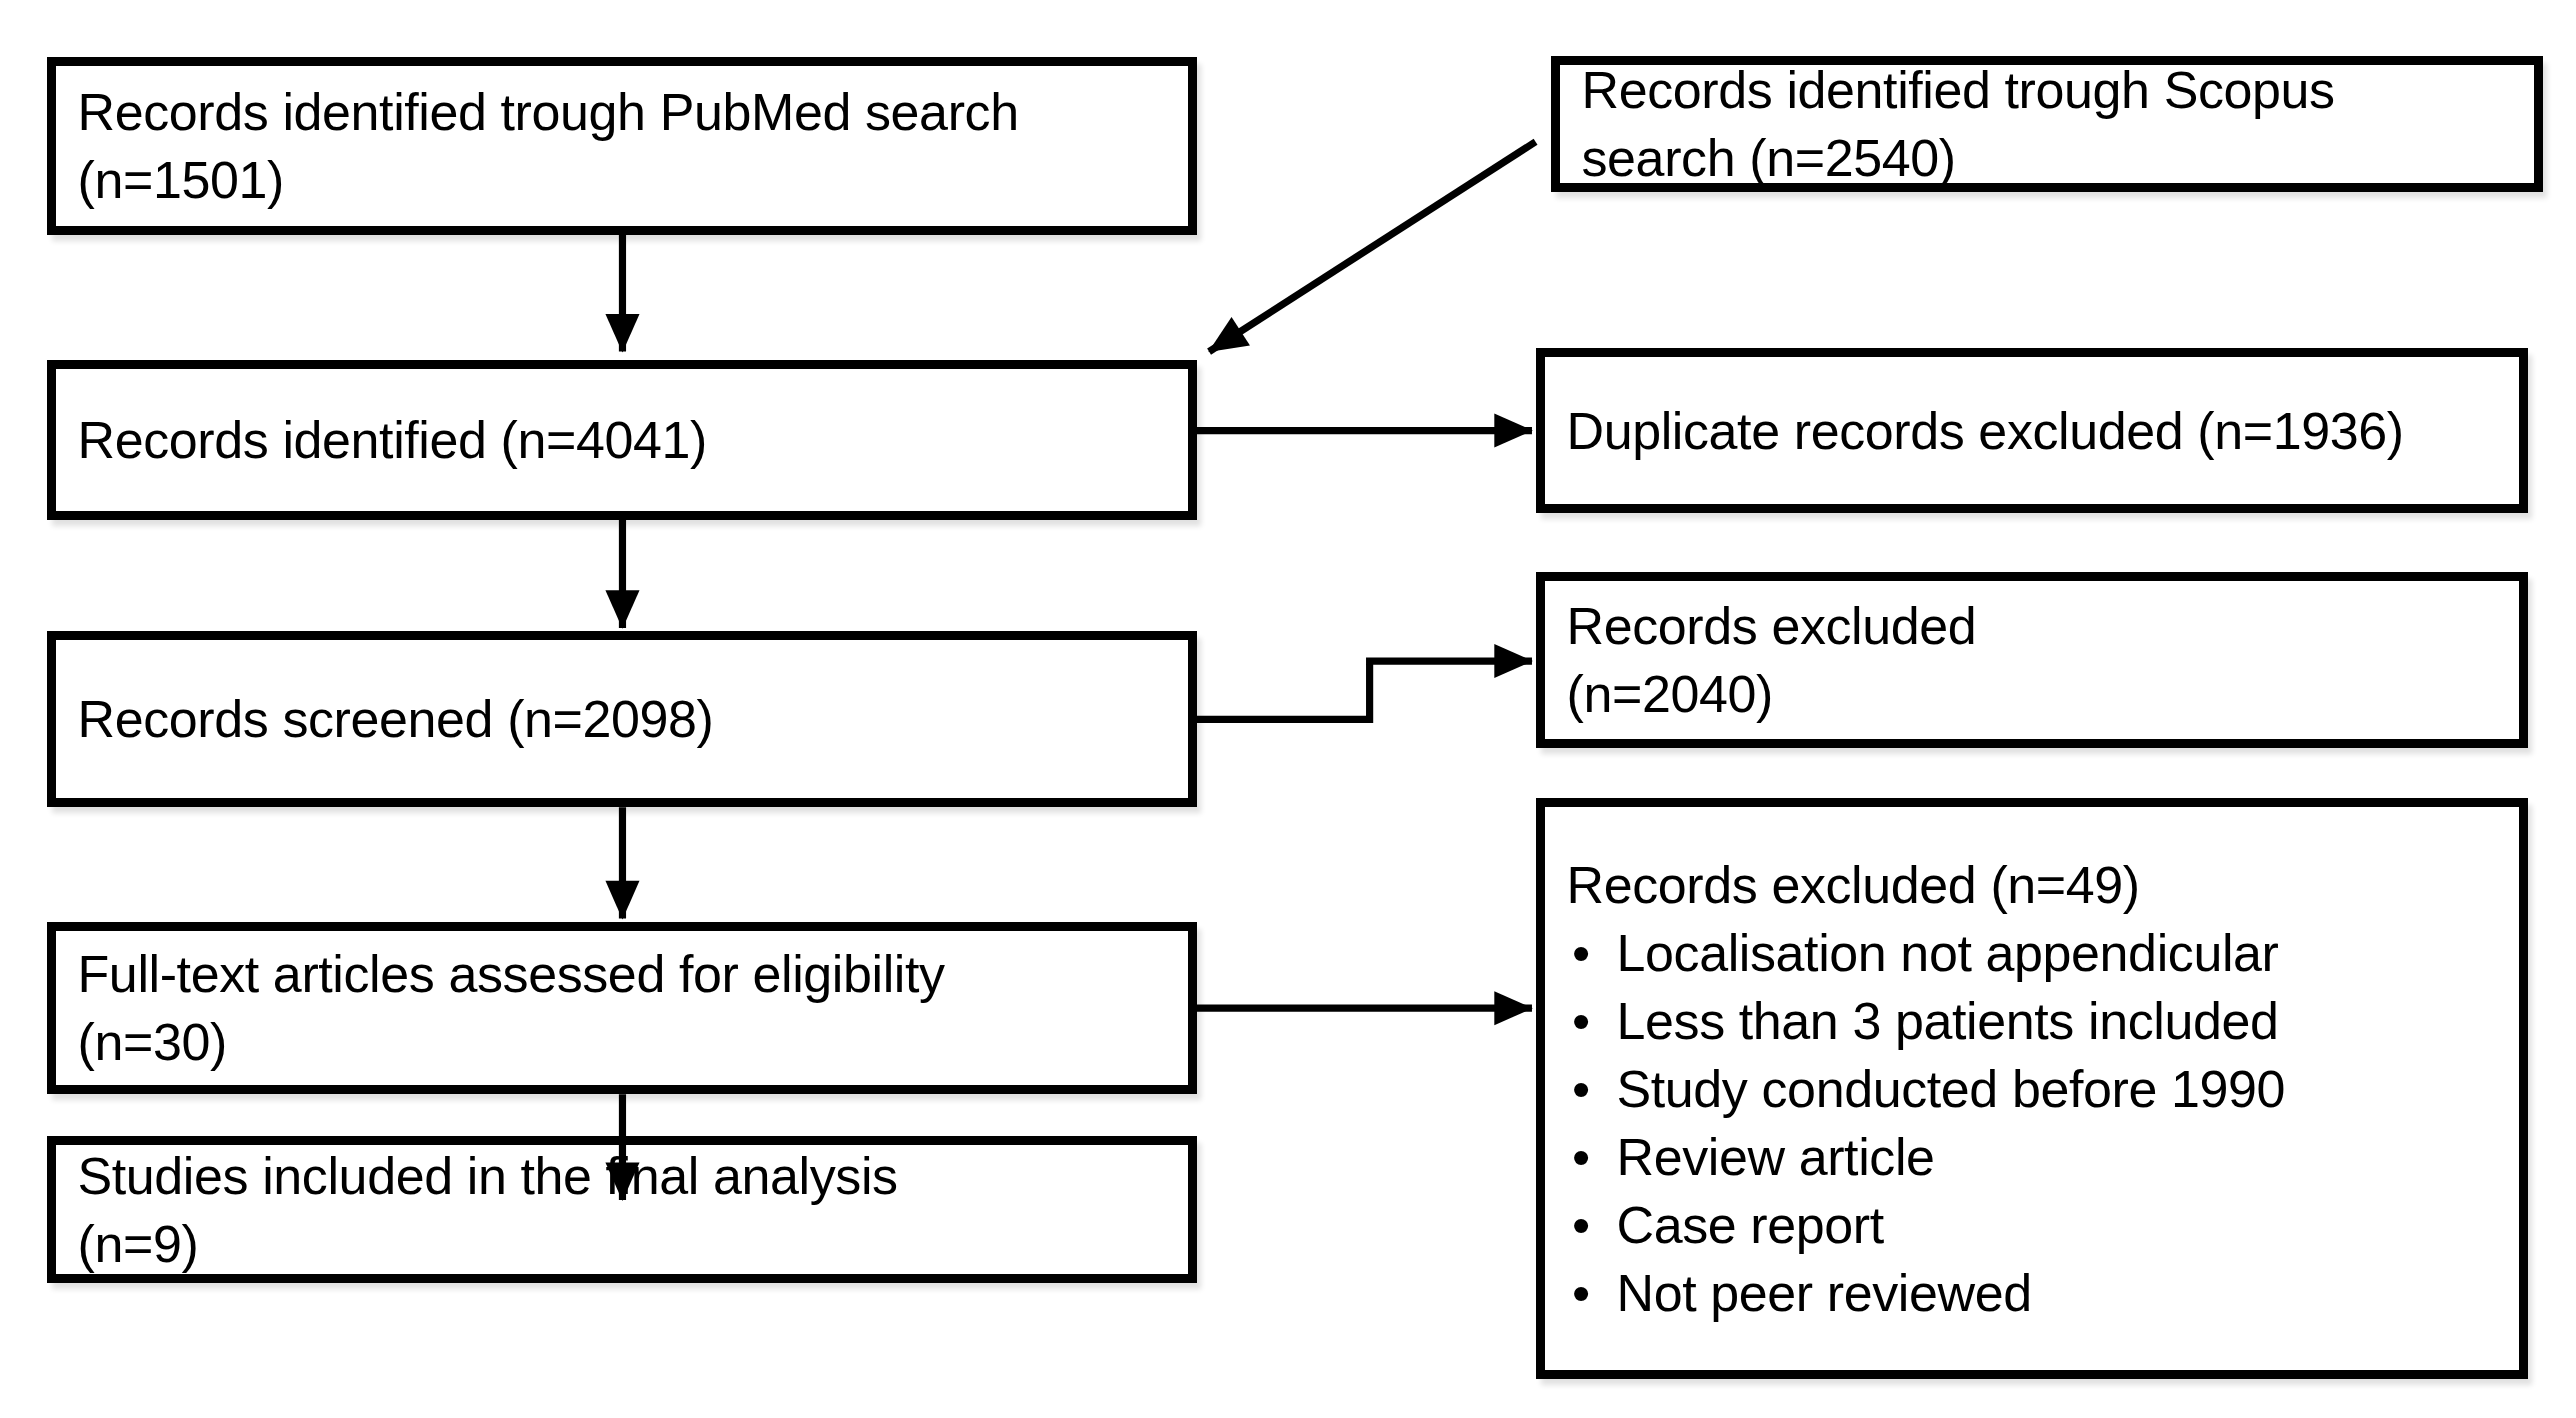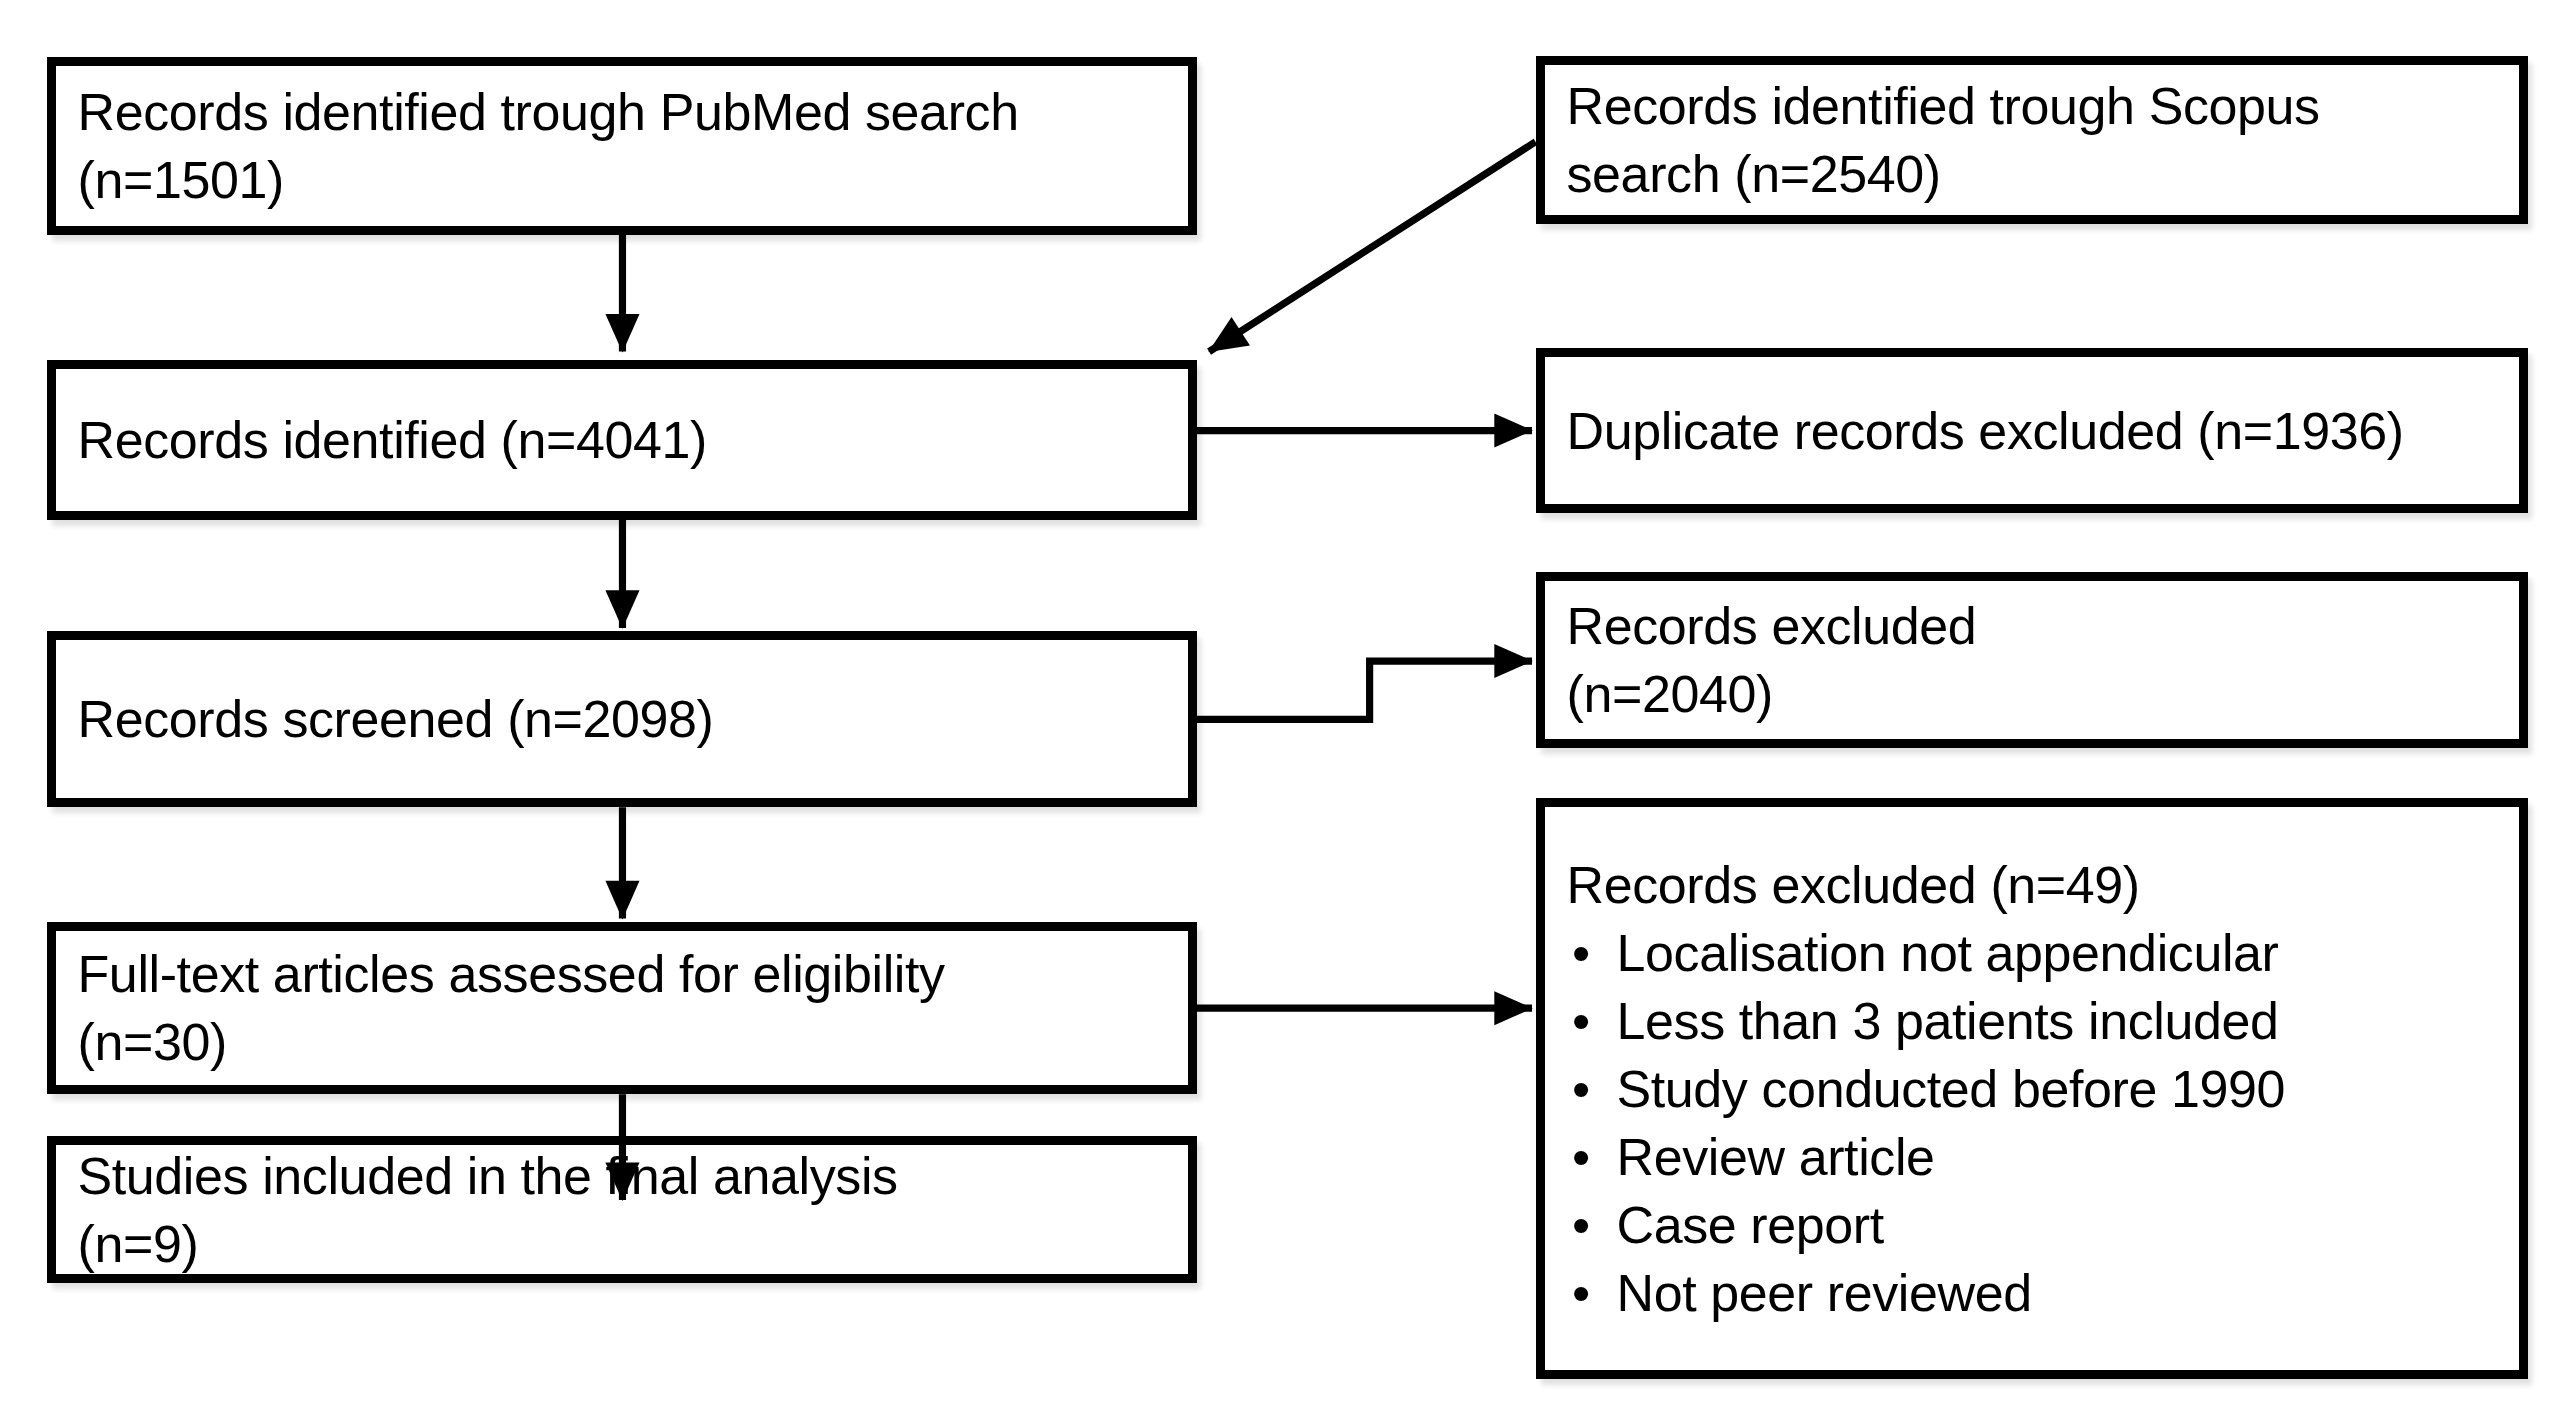--- a/index.html
+++ b/index.html
@@ -71,21 +71,21 @@
 </head>
 <body>
 
 <div class="canvas">
 
   <div class="box left-col" style="top:57px; height:178px;">
     <div class="box-text">Records identified trough PubMed search
 (n=1501)</div>
   </div>
 
-  <div class="box right-col" style="top:56px; height:168px;">
+  <div class="box right-col" style="top:56px; height:136px;margin-left:15px;">
     <div class="box-text">Records identified trough Scopus
 search (n=2540)</div>
   </div>
 
   <div class="box left-col" style="top:360px; height:160px;">
     <div class="box-text">Records identified (n=4041)</div>
   </div>
 
   <div class="box right-col" style="top:348px; height:165px;">
     <div class="box-text">Duplicate records excluded (n=1936)</div>

